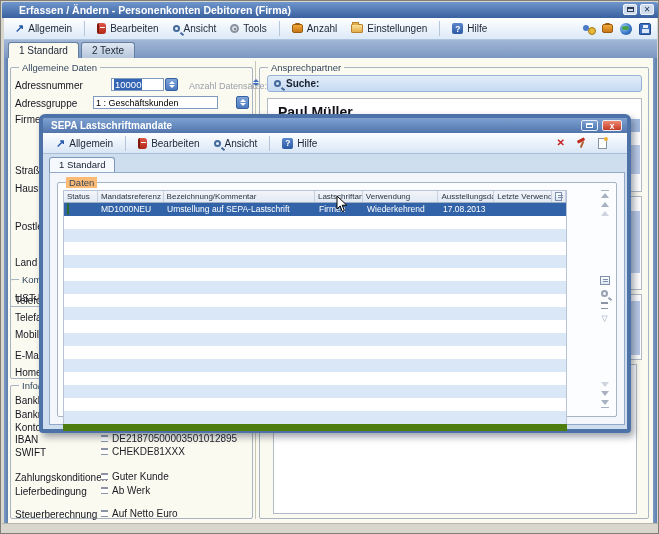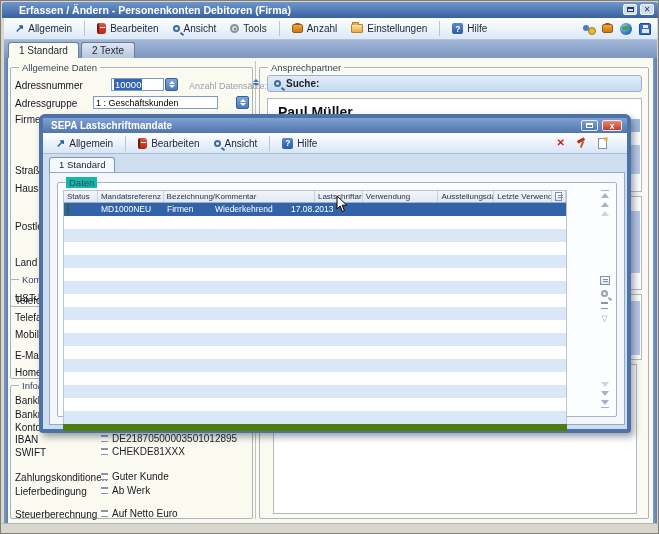--- a/index.html
+++ b/index.html
@@ -136,21 +136,21 @@
   .dlg-restore { background:linear-gradient(#7da2d4,#4c78b4); }
   .dlg-restore i { display:block; width:7px; height:5px; border:1px solid #fff; border-top-width:2px; }
   .dlg-close { width:20px; background:linear-gradient(#ee8a74,#c23a26); color:#fff; font-size:8.5px; font-weight:bold; }
   .dlg-menubar { left:0; top:15px; right:0; height:21px; background:linear-gradient(#fdfeff,#d9e6f5);
     border-bottom:1px solid #a8bcd6; display:flex; align-items:center; padding:0 8px; gap:4px; font-size:10px; color:#1c2636; }
   .dlg-tabrow { left:6px; top:39px; height:15px; display:flex; }
   .dlg-tab { height:15px; line-height:14px; font-size:9.5px; padding:0 9px; background:#f5f8fc;
     border:1px solid #7d97ba; border-bottom:none; border-radius:3px 3px 0 0; color:#17202e; }
   .dlg-panel { left:6px; top:54px; width:576px; height:253px; background:#f3f7fc; border:1px solid #93a9c8; }
   .dlg-group { position:absolute; left:7px; top:9px; width:560px; height:235px; border:1px solid #a9b4c2; border-radius:2px; background:#fbfdff; }
-  .dlg-group .group-label { background:#14b8a6; }
+  .dlg-group .group-label { background:#fdba74; }
 
   .mtable { position:absolute; left:5px; top:7px; width:504px; }
   .mhead { display:flex; height:13px; background:linear-gradient(#f2f5fa,#e2e9f3);
     border:1px solid #b8c4d6; border-bottom:1px solid #9fb0c6; font-size:8px; color:#2a3442; }
   .mhead .hc { border-right:1px solid #c6d0e0; padding:0 3px; line-height:12px; overflow:hidden; white-space:nowrap; }
   .trow { display:flex; height:13px; font-size:8.5px; background:#fff; border-left:1px solid #b8c4d6; border-right:1px solid #b8c4d6; }
   .trow.alt { background:#d9e7f7; }
   .trow.selected { background:#3263a8; color:#fff; }
   .trow .tc { padding:0 3px; line-height:13px; overflow:hidden; white-space:nowrap; }
   .rows-bottom { border-bottom:7px solid #4d7c0f; }
@@ -393,20 +393,21 @@
           <span class="hc c5">Ausstellungsdatum</span>
           <span class="hc c6">Letzte Verwendung</span>
           <span class="hc chicon">
               <span class="ic-colpick"></span>
             </span>
         </div>
         <div id="mandate-rows" class="rows-bottom">
           <div class="trow selected">
             <span class="tc c0"><span class="ic-status"></span></span>
             <span class="tc c1">MD1000NEU</span>
+            <span class="tc c2">Umstellung auf SEPA-Lastschrift</span>
             <span class="tc c3">Firmen</span>
             <span class="tc c4">Wiederkehrend</span>
             <span class="tc c5">17.08.2013</span>
             <span class="tc c6"></span>
           </div>
         <div class="trow"></div>
             <div class="trow alt"></div>
             <div class="trow"></div>
             <div class="trow alt"></div>
             <div class="trow"></div>

